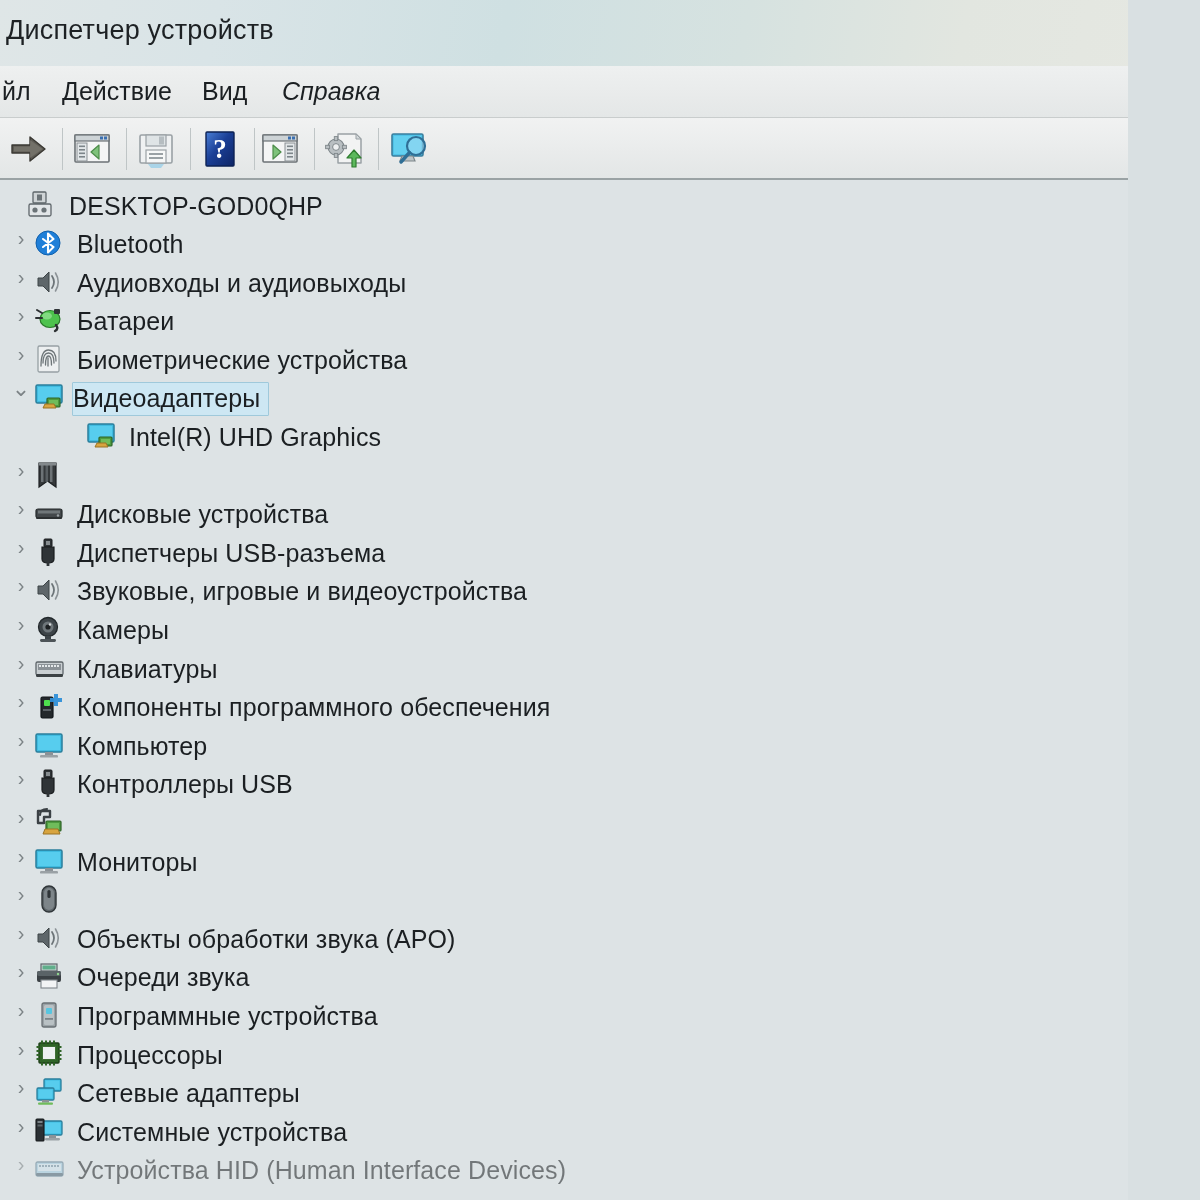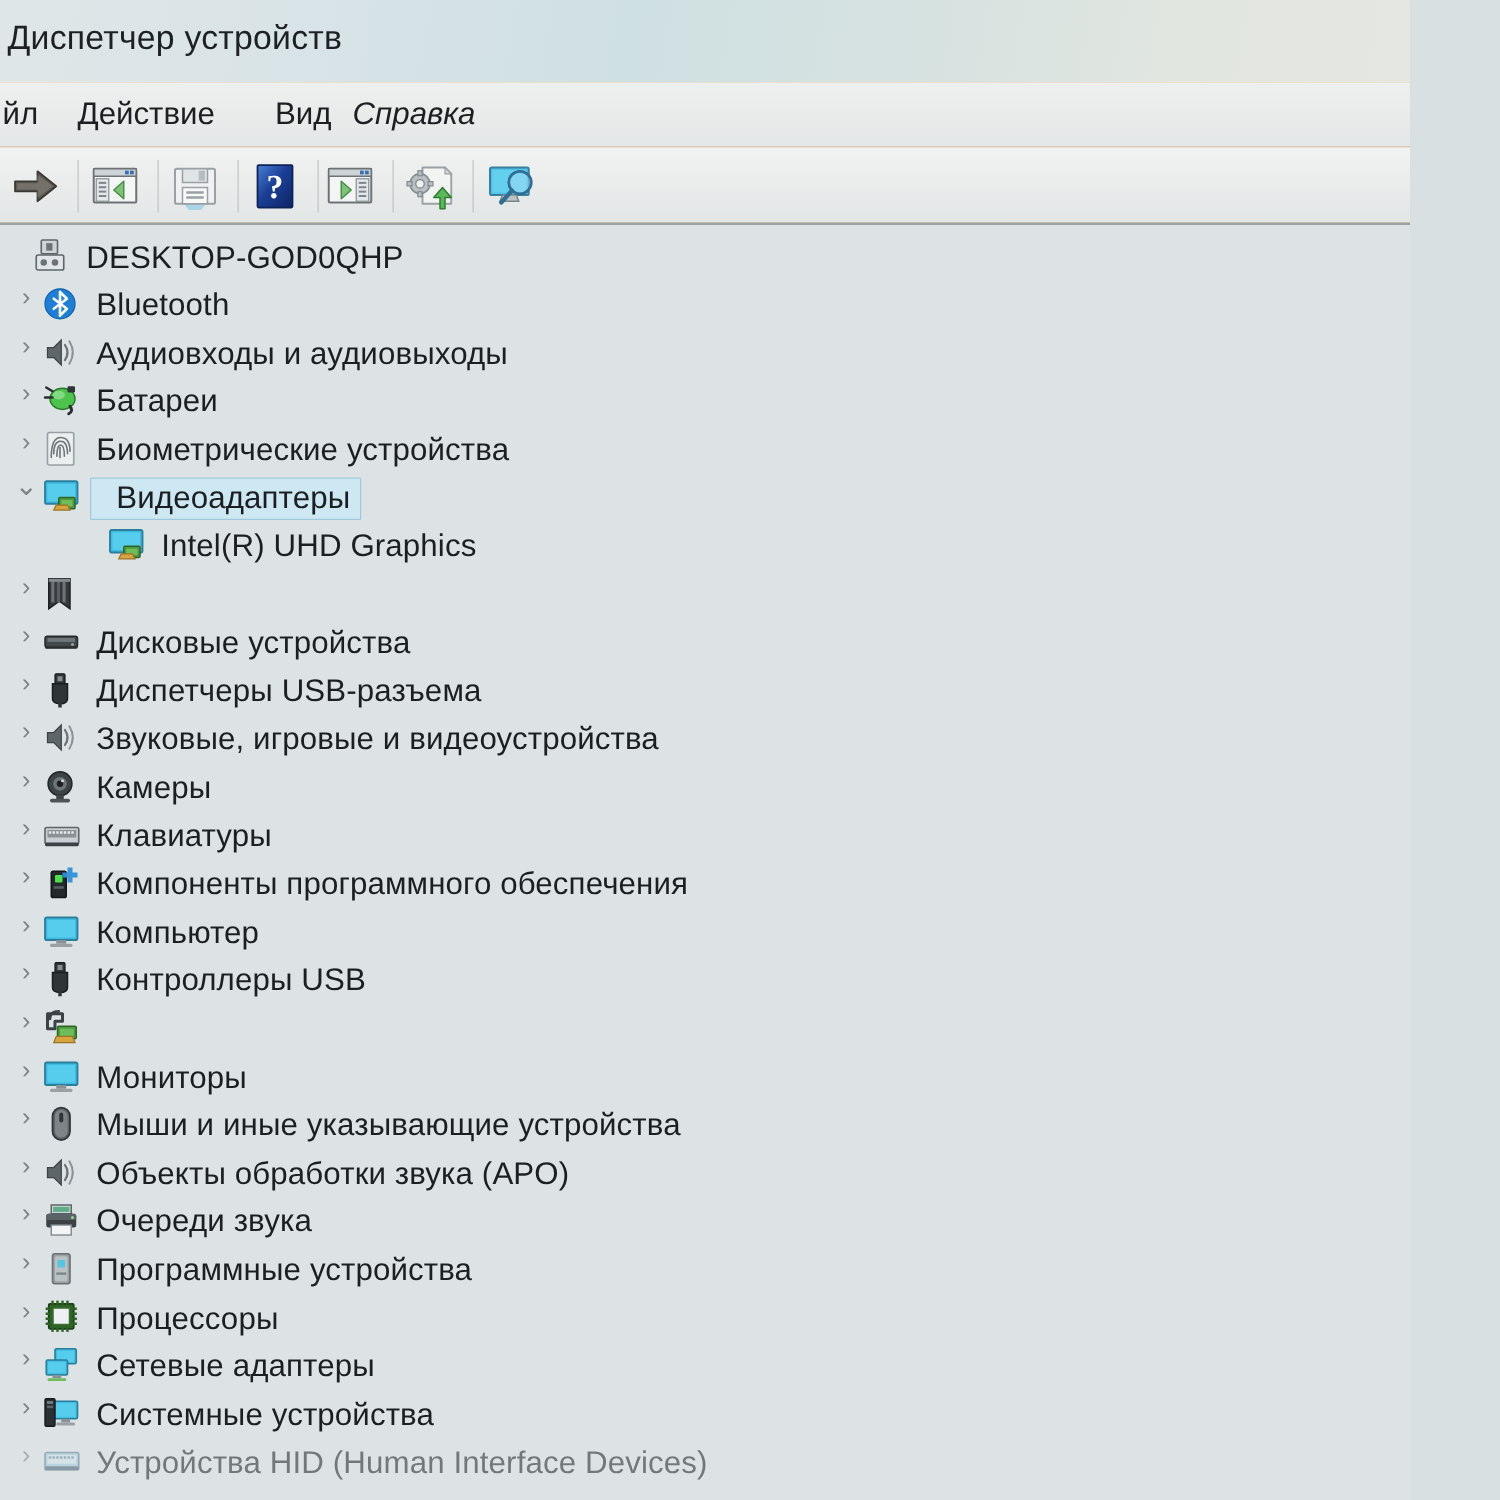--- a/index.html
+++ b/index.html
@@ -12,21 +12,21 @@
     background: #d9e0e2;
     font-family: "Liberation Sans", "DejaVu Sans", sans-serif;
   }
 
   #screen {
     position: relative;
     width: 1128px;
     height: 1200px;
     overflow: hidden;
     
-    background: #fdba74;
+    background: #a16207;
   }
 
   
   #titlebar {
     position: absolute;
     left: 0; top: 0;
     width: 1200px;
     height: 66px;
     background: linear-gradient(100deg,
         #dfe6e7 0%,
@@ -130,21 +130,21 @@
   }
   .row-label {
     font-size: 25px;
     color: #1b1f22;
     letter-spacing: 0.1px;
   }
   .tree-row.selected .row-label-wrap {
     background: #cde7f3;
     border: 1px solid #9fc9db;
     border-radius: 1px;
-    padding: 1px 8px 2px 20px;
+    padding: 1px 8px 2px 0;
     margin-left: -4px;
     display: inline-flex;
     align-items: center;
   }
   .row-label-wrap {
     display: inline-flex;
     align-items: center;
     padding: 1px 8px 2px 4px;
     margin-left: -4px;
     border: 1px solid transparent;
@@ -169,21 +169,21 @@
 
 <div id="screen">
 
   <div id="titlebar">
     <div class="title-text">Диспетчер устройств</div>
   </div>
 
   <div id="menubar">
     <div class="menu-item" style="left:-4px;">йл</div>
     <div class="menu-item" style="left:56px;">Действие</div>
-    <div class="menu-item" style="left:196px;margin-left:18px;">Вид</div>
+    <div class="menu-item" style="left:196px;">Вид</div>
     <div class="menu-item" style="left:276px;font-style:italic;">Справка</div>
   </div>
 
   <div id="toolbar">
 
     <div class="tb-btn" style="left:6px;">
       <svg width="44" height="44" viewBox="0 0 44 44">
         <path d="M6 18 L24 18 L24 10 L39 22 L24 34 L24 26 L6 26 Z" fill="#5d5b54" stroke="#3a3833" stroke-width="1.4" stroke-linejoin="round"></path>
         <path d="M8 19.5 L24 19.5 L24 13 L36.5 22 L24 31 L24 24.5 L8 24.5 Z" fill="#7b7870" opacity="0.75"></path>
       </svg>
@@ -555,23 +555,20 @@
           </span>
         </div>
         <div class="tree-row" style="top: 704.2px; left: 8px;">
           <span class="chev">›</span>
           <span class="row-icon">
             <svg class="ico" width="34" height="30" viewBox="0 0 34 30">
               <rect x="8" y="2" width="14" height="26" rx="7" fill="#5e666a" stroke="#2f3538" stroke-width="1.4"></rect>
               <rect x="10" y="4" width="10" height="22" rx="5" fill="#7d8589"></rect>
               <rect x="13.4" y="6" width="3.2" height="8" rx="1.6" fill="#2f3538"></rect>
             </svg>
-          </span>
-          <span class="row-label-wrap">
-            <span class="row-label">Мыши и иные указывающие устройства</span>
           </span>
         </div>
         <div class="tree-row" style="top: 742.8px; left: 8px;">
           <span class="chev">›</span>
           <span class="row-icon">
             <svg class="ico" width="34" height="30" viewBox="0 0 34 30">
               <path d="M4 11 L9 11 L15 5 L15 25 L9 19 L4 19 Z" fill="#5e666a" stroke="#3d4447" stroke-width="1"></path>
               <path d="M18 9 Q22 15 18 21" fill="none" stroke="#6c7478" stroke-width="1.8" stroke-linecap="round"></path>
               <path d="M21.5 6 Q27 15 21.5 24" fill="none" stroke="#8b9296" stroke-width="1.6" stroke-linecap="round"></path>
             </svg>

